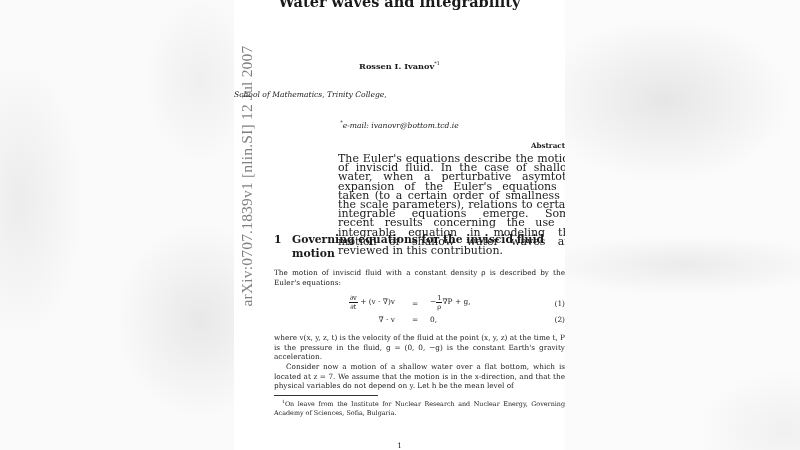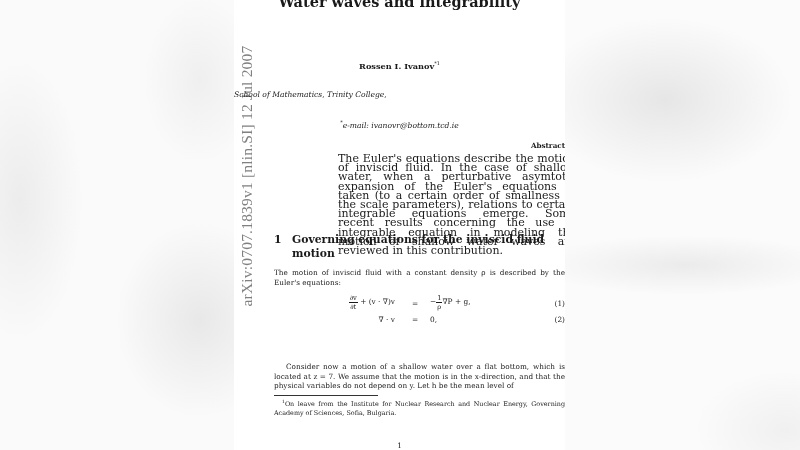--- a/index.html
+++ b/index.html
@@ -112,20 +112,23 @@
     <span class="no" style="top:5px">(1)</span>
   </div>
 
   <div class="abs eq" style="top:315px;height:10px">
     <span class="lhs" style="top:0">∇ · v</span>
     <span class="op" style="top:0">=</span>
     <span class="rhs" style="top:0">0,</span>
     <span class="no" style="top:0">(2)</span>
   </div>
 
+  <div class="abs body-p" style="top:333px">
+    <p>where v(x, y, z, t) is the velocity of the fluid at the point (x, y, z) at the time t, P is the pressure in the fluid, g = (0, 0, −g) is the constant Earth's gravity acceleration.</p>
+  </div>
 
   <div class="abs body-p" style="top:362px">
     <p class="indent">Consider now a motion of a shallow water over a flat bottom, which is located at z = 7.  We assume that the motion is in the x-direction, and that the physical variables do not depend on y.  Let h be the mean level of</p>
   </div>
 
   <div class="abs fn-rule"></div>
   <div class="abs fn">
     <span style="padding-left:8px"></span><sup style="font-size:4.5px">1</sup><span>On leave from the Institute for Nuclear Research and Nuclear Energy, Governing Academy of Sciences, Sofia, Bulgaria.</span>
   </div>
 

